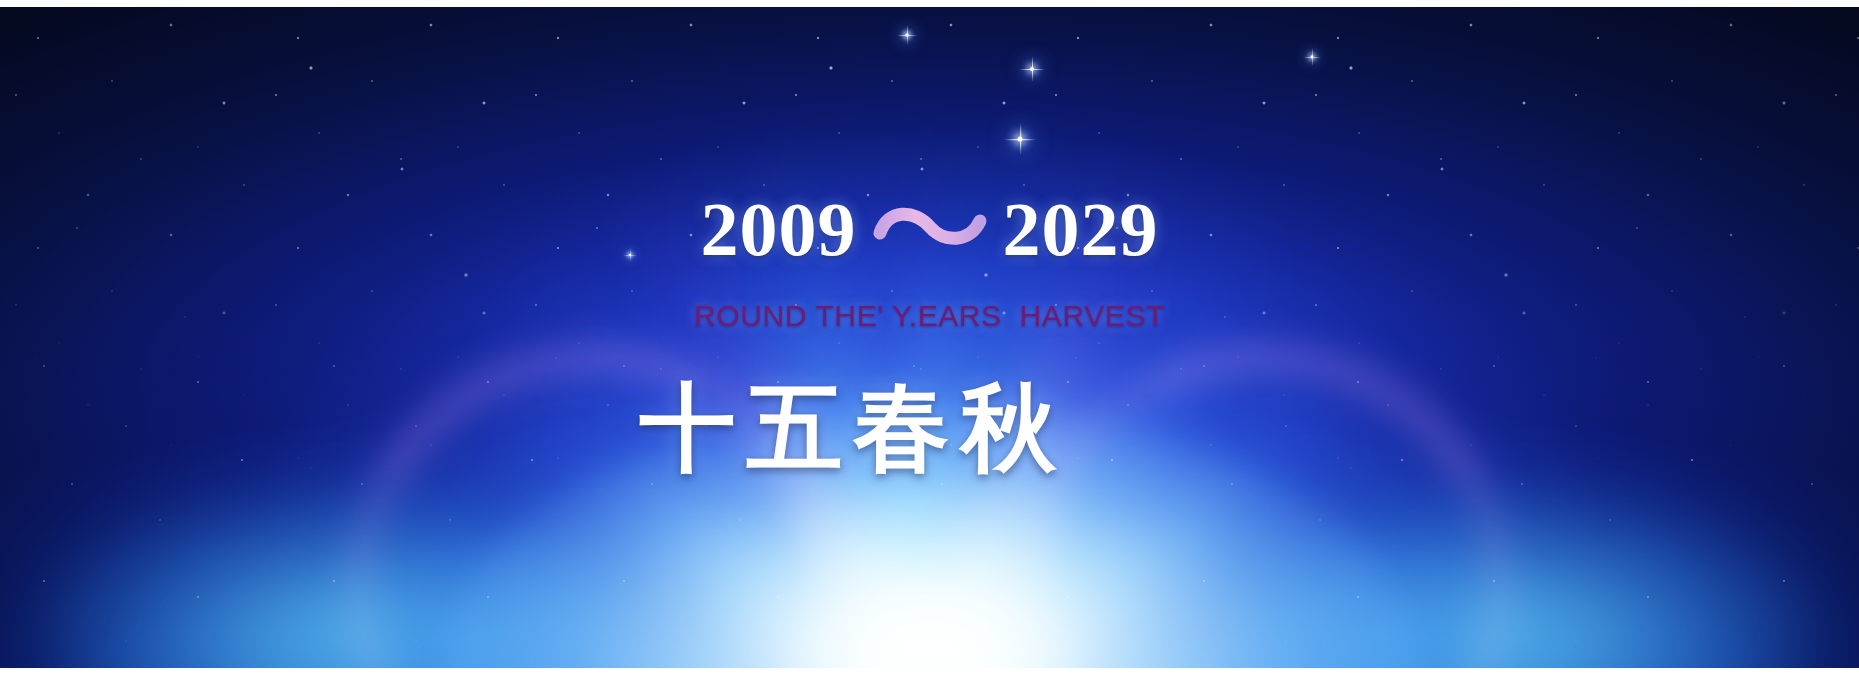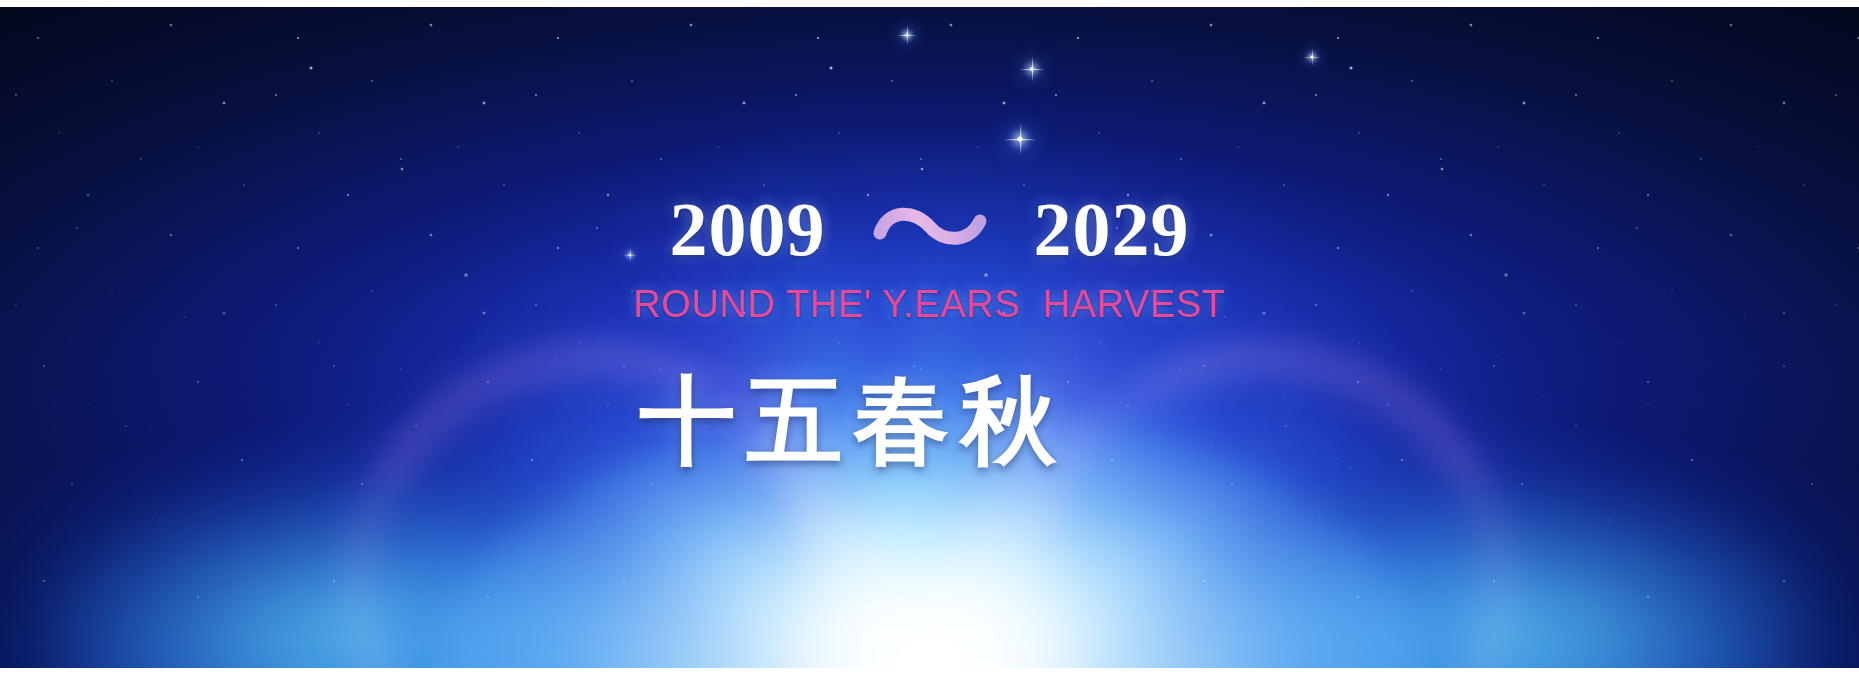--- a/index.html
+++ b/index.html
@@ -268,21 +268,21 @@
     display: flex;
     flex-direction: column;
     align-items: center;
   }
 
   .years-row {
     margin-top: 184px;
     display: flex;
     align-items: center;
     justify-content: center;
-    gap: 44px;
+    gap: 13px;
   }
   .year {
     font-family: "Liberation Serif", "DejaVu Serif", serif;
     font-weight: bold;
     font-size: 76px;
     line-height: 1;
     color: #ffffff;
     letter-spacing: 1px;
     text-shadow: 0 0 14px rgba(150,190,255,0.50), 0 2px 5px rgba(0,10,60,0.55);
   }
@@ -290,26 +290,26 @@
     width: 112px;
     height: 70px;
     display: flex;
     align-items: center;
     justify-content: center;
     margin: 0 4px;
   }
   .tilde-wrap svg { overflow: visible; }
 
   .subtitle {
-    margin-top: 16px;
+    margin-top: 32px;
     font-family: "Liberation Sans", sans-serif;
-    font-size: 38px;
+    font-size: 30px;
     font-weight: 400;
     letter-spacing: 0.6px;
-    color: #ec4899;
+    color: #701a75;
     white-space: pre;
     text-shadow: 0 0 12px rgba(140,185,255,0.55), 0 1px 3px rgba(0,10,60,0.5);
   }
 
   .headline {
     margin-top: 44px;
     display: flex;
     align-items: center;
     justify-content: center;
   }

